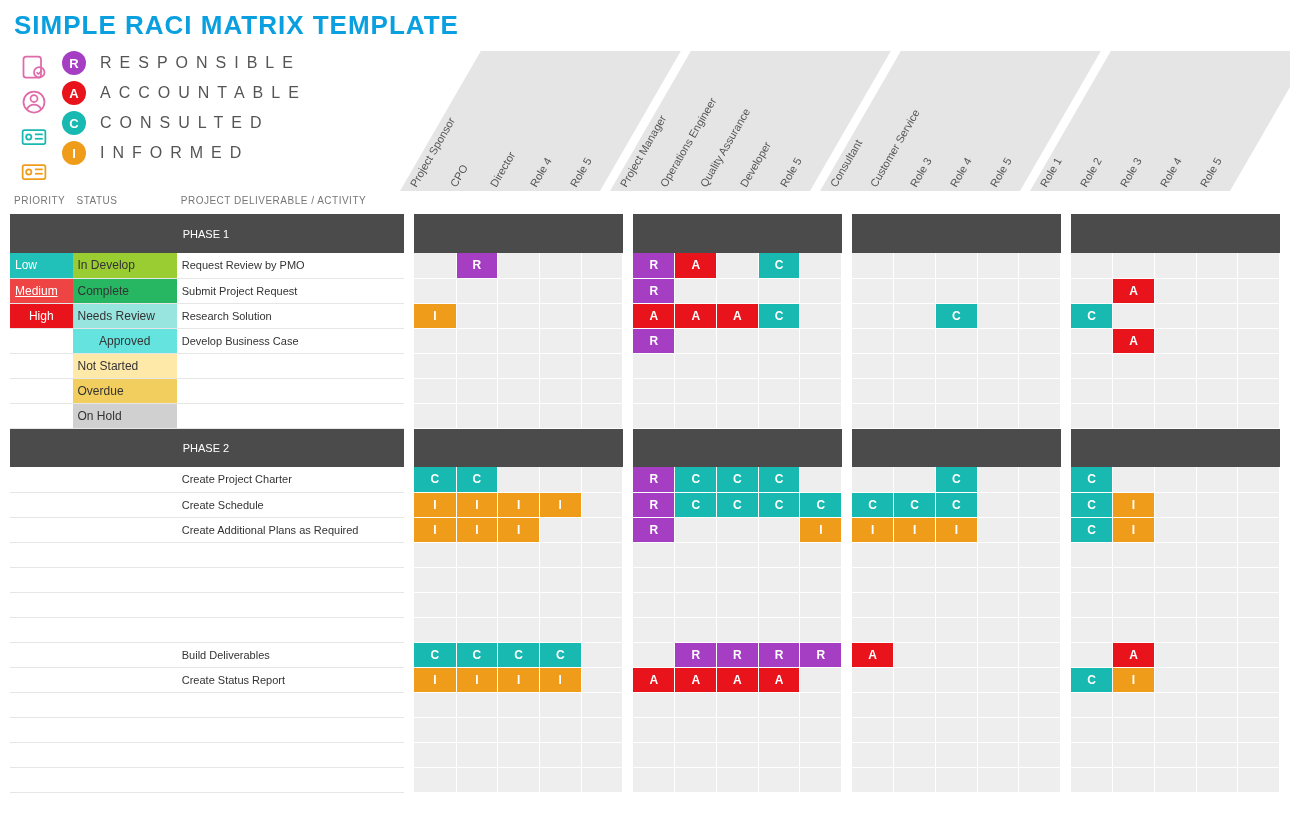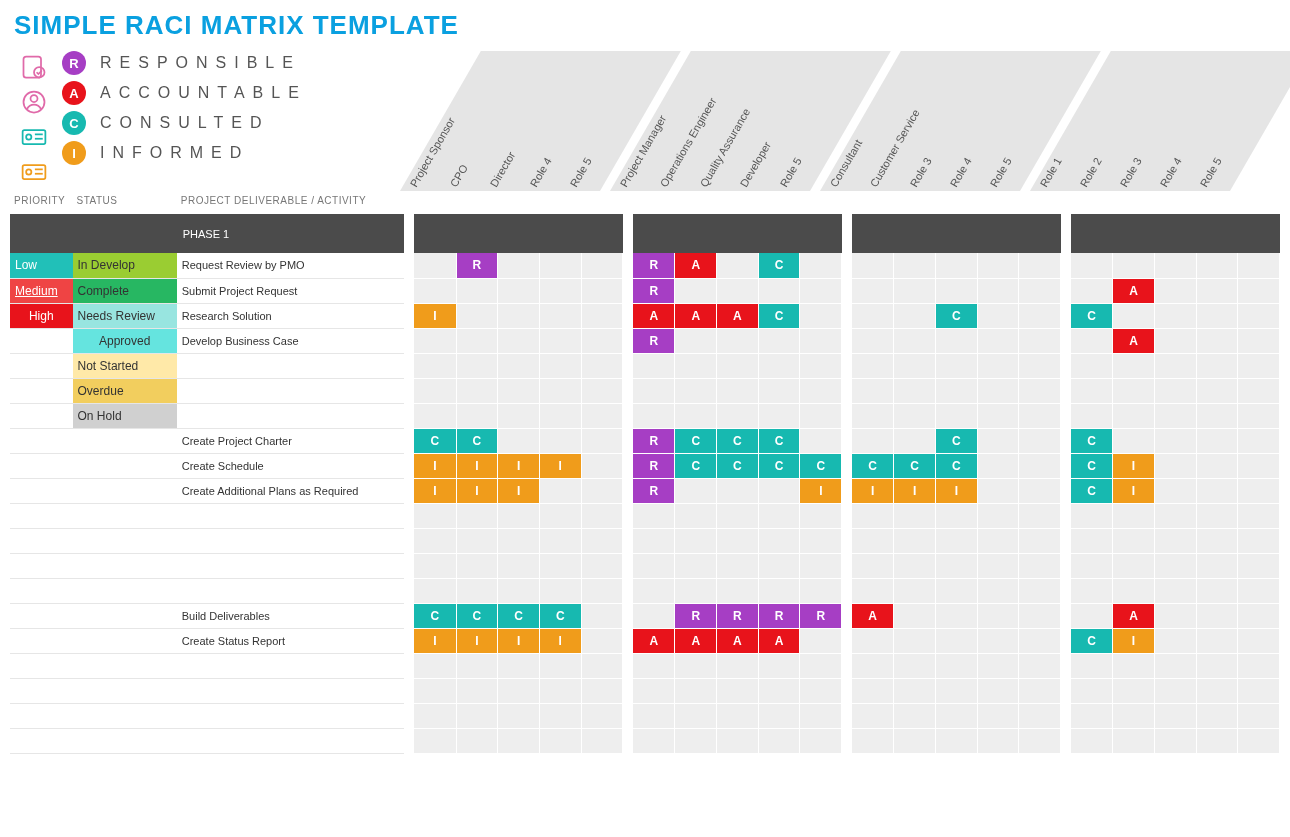--- a/index.html
+++ b/index.html
@@ -422,20 +422,32 @@
         <td class="rc"></td>
         <td class="rc"></td>
         <td class="rc"></td>
         <td class="gap"></td>
         <td class="rc"></td>
         <td class="rc"></td>
         <td class="rc"></td>
         <td class="rc"></td>
         <td class="rc"></td>
       </tr>
+      <tr class="phase-row">
+        <td colspan="2"></td>
+        <td>PHASE 2</td>
+        <td class="gap"></td>
+        <td colspan="5"></td>
+        <td class="gap"></td>
+        <td colspan="5"></td>
+        <td class="gap"></td>
+        <td colspan="5"></td>
+        <td class="gap"></td>
+        <td colspan="5"></td>
+      </tr>
       <tr class="data-row">
         <td class="pri "></td>
         <td class="stat "></td>
         <td class="act">Create Project Charter</td>
         <td class="gap"></td>
         <td class="rc cell-C">C</td>
         <td class="rc cell-C">C</td>
         <td class="rc"></td>
         <td class="rc"></td>
         <td class="rc"></td>

